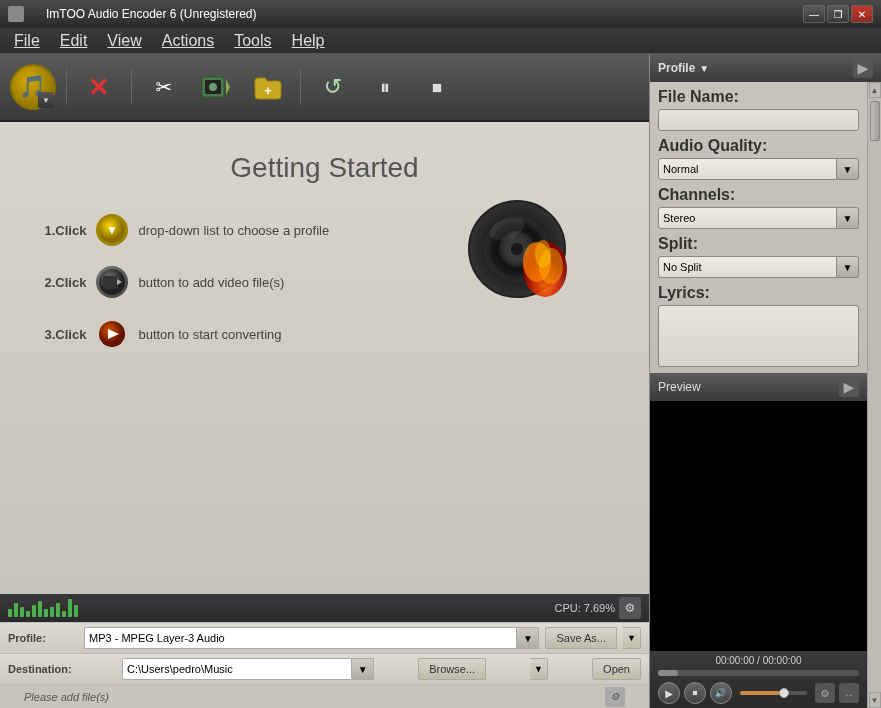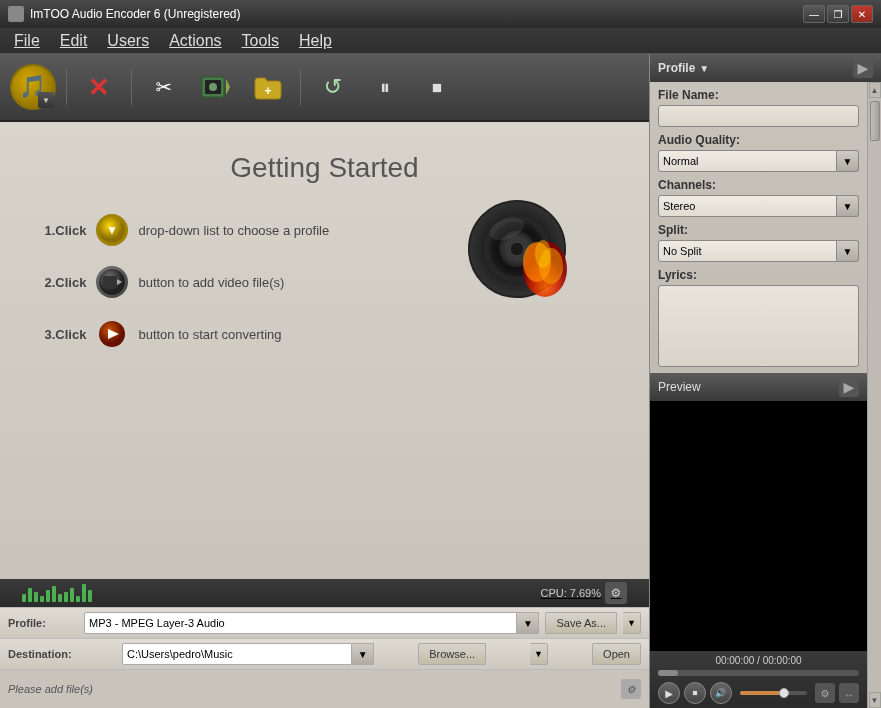--- a/index.html
+++ b/index.html
@@ -8,21 +8,21 @@
     
     .title-bar {
       background: linear-gradient(to bottom, #4a4a4a, #2a2a2a);
       height: 28px;
       display: flex;
       align-items: center;
       justify-content: space-between;
       padding: 0 8px;
       color: #fff;
     }
-    .title-bar-left { display: flex; align-items: center; gap: 6px; font-size: 12px; }
+    .title-bar-left { display: flex; align-items: center; gap: 22px; font-size: 12px; }
     .title-bar-icon { width: 16px; height: 16px; background: #888; border-radius: 2px; }
     .title-bar-controls { display: flex; gap: 2px; }
     .title-btn {
       width: 22px; height: 18px; border: 1px solid #666; border-radius: 2px;
       background: linear-gradient(to bottom, #5a5a5a, #3a3a3a);
       color: #fff; font-size: 10px; display: flex; align-items: center; justify-content: center; cursor: pointer;
     }
     .title-btn.close { background: linear-gradient(to bottom, #c0392b, #922b21); }
 
     
@@ -81,23 +81,22 @@
 
     
     .disc-container { position: absolute; right: 40px; top: -20px; width: 100px; height: 100px; }
 
     
     .status-bar {
       background: linear-gradient(to bottom, #3a3a3a, #2a2a2a);
       height: 28px;
       display: flex;
       align-items: center;
-      padding: 0 22px;
+      padding: 0 8px;
       gap: 4px;
-      text-decoration: underline;
     }
     .eq-bars { display: flex; gap: 2px; align-items: flex-end; height: 18px; }
     .eq-bar { width: 4px; background: #4CAF50; border-radius: 1px; }
     .cpu-text { color: #ccc; font-size: 11px; margin-left: auto; }
     .settings-icon-btn { width: 22px; height: 22px; background: #555; border-radius: 3px; display: flex; align-items: center; justify-content: center; color: #ccc; font-size: 12px; cursor: pointer; }
 
     
     .bottom-bar {
       background: linear-gradient(to bottom, #e8e4dc, #d8d4cc);
       padding: 4px 8px;
@@ -121,40 +120,40 @@
       height: 22px; padding: 0 10px; background: linear-gradient(to bottom, #d8d4cc, #c0bca8);
       border: 1px solid #aaa; border-radius: 2px; cursor: pointer; font-size: 11px; color: #333;
     }
     .bottom-btn-split {
       width: 18px; height: 22px; background: linear-gradient(to bottom, #d8d4cc, #c0bca8);
       border: 1px solid #aaa; border-left: none; border-radius: 0 2px 2px 0;
       display: flex; align-items: center; justify-content: center; cursor: pointer; font-size: 9px;
     }
     .status-text-bar {
       background: #c8c4bc; border-top: 1px solid #bbb;
-      height: 39px; display: flex; align-items: center; padding: 0 8px;
+      height: 24px; display: flex; align-items: center; padding: 0 24px;
       color: #555; font-size: 11px; font-style: italic;
     }
     .status-settings { margin-left: auto; width: 20px; height: 20px; background: #aaa; border-radius: 2px; display: flex; align-items: center; justify-content: center; font-size: 10px; color: #555; cursor: pointer; }
 
     
     .right-panel {
       width: 232px;
       background: linear-gradient(to bottom, #c8c4bc, #b8b4ac);
       border-left: 1px solid #888;
       display: flex;
       flex-direction: column;
     }
     .right-header {
       background: linear-gradient(to bottom, #5a5a5a, #3a3a3a);
       height: 28px; display: flex; align-items: center; justify-content: space-between;
       padding: 0 8px; color: #ddd; font-size: 12px;
     }
     .right-expand { width: 20px; height: 20px; background: #555; border-radius: 3px; display: flex; align-items: center; justify-content: center; cursor: pointer; font-size: 14px; color: #aaa; }
-    .field-label { color: #333; font-size: 12px; margin-bottom: 3px; font-weight: bold; }
+    .field-label { color: #333; font-size: 16px; margin-bottom: 3px; font-weight: bold; }
     .field-input {
       width: 100%; height: 22px; border: 1px solid #888; border-radius: 3px;
       background: linear-gradient(to bottom, #e8e4dc, #d8d4cc);
       padding: 0 4px; font-size: 11px;
     }
     .field-select-wrap { position: relative; display: flex; align-items: center; }
     .field-select {
       flex: 1; height: 22px; border: 1px solid #888; border-radius: 3px 0 0 3px;
       background: linear-gradient(to bottom, #f0ece4, #e0dcd4);
       padding: 0 4px; font-size: 11px; appearance: none;
@@ -241,21 +240,21 @@
   <div class="title-bar-controls">
     <div class="title-btn">—</div>
     <div class="title-btn">❐</div>
     <div class="title-btn close">✕</div>
   </div>
 </div>
 
 <div class="menu-bar">
   <span class="menu-item">File</span>
   <span class="menu-item">Edit</span>
-  <span class="menu-item">Users</span>
+  <span class="menu-item">View</span>
   <span class="menu-item">Actions</span>
   <span class="menu-item">Tools</span>
   <span class="menu-item">Help</span>
 </div>
 
 <div class="main-layout">
 
   <div class="left-panel">
 
     <div class="toolbar">

